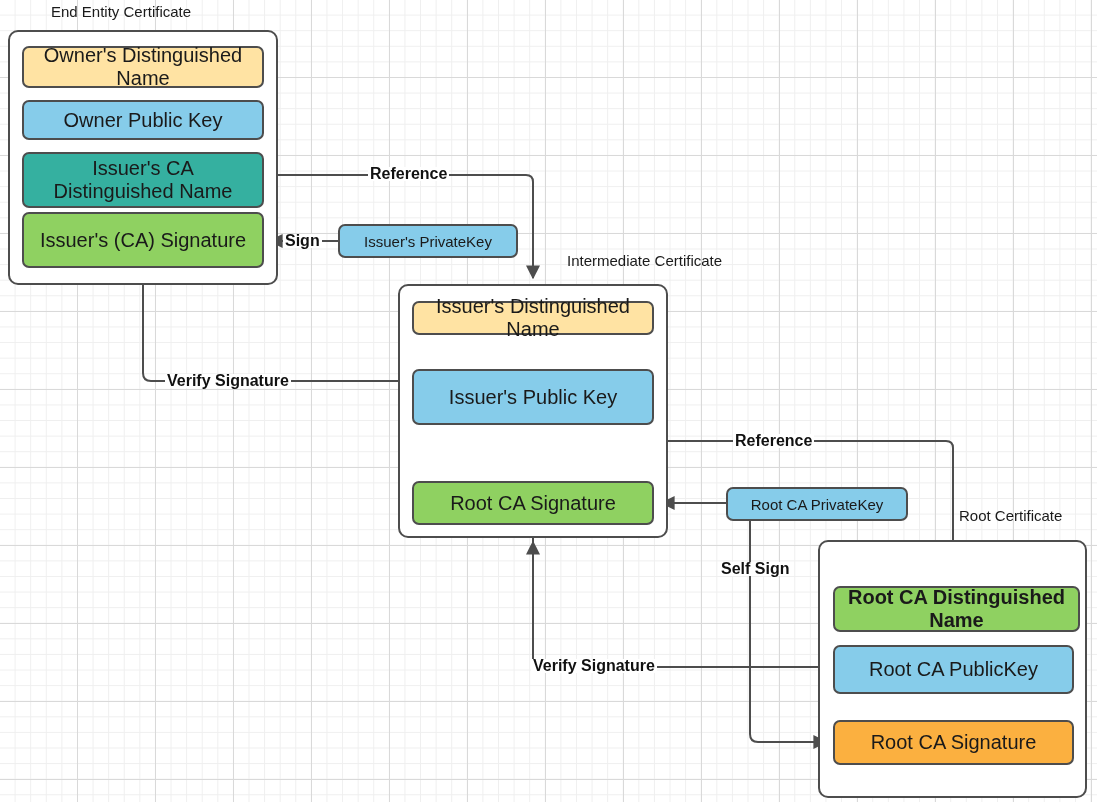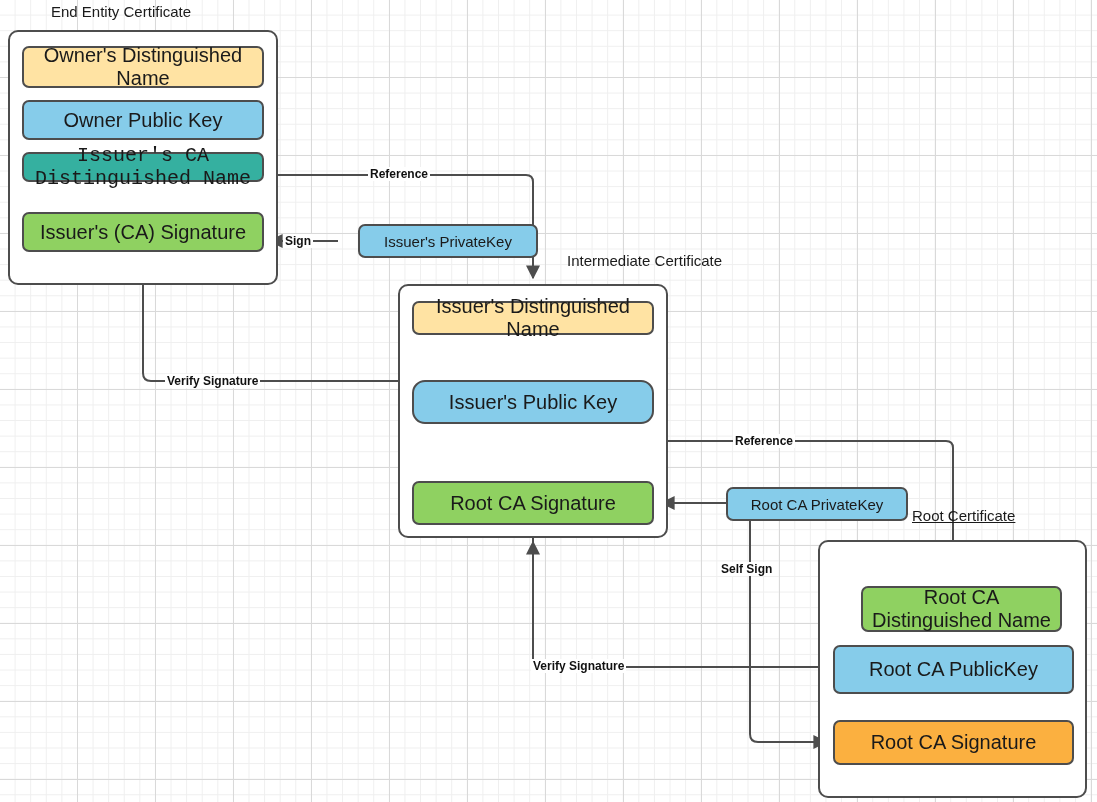--- a/index.html
+++ b/index.html
@@ -52,21 +52,21 @@
     background:#86ccea;
   }
   .cert-title{
     position:absolute;
     font-size:15px;
     color:#1a1a1a;
     white-space:nowrap;
   }
   .edge-label{
     position:absolute;
-    font-size:12px;
+    font-size:16px;
     font-weight:bold;
     color:#111111;
     background:#ffffff;
     white-space:nowrap;
     padding:0 2px;
     line-height:14px;
   }
   svg.wires{position:absolute;left:0;top:0;width:1097px;height:802px;overflow:visible;}
 </style>
 </head>
@@ -98,44 +98,44 @@
   </svg>
 
   <div class="cert-title" style="left:51px; top:3px;">End Entity Certificate</div>
 
   <div class="container-box" style="left:8px; top:30px; width:270px; height:255px;"></div>
 
   <div class="field" style="left:22px; top:46px; width:242px; height:42px; background:#ffe3a3;">Owner's Distinguished Name</div>
 
   <div class="field" style="left:22px; top:100px; width:242px; height:40px; background:#86ccea;">Owner Public  Key</div>
 
-  <div class="field" style="left:22px; top:152px; width:242px; height:30px; background:#35b0a0;font-family:Liberation Mono, monospace;">Issuer's CA Distinguished Name</div>
+  <div class="field" style="left:22px; top:152px; width:242px; height:56px; background:#35b0a0;">Issuer's CA Distinguished Name</div>
 
-  <div class="field" style="left:22px; top:212px; width:242px; height:40px; background:#8fd161;">Issuer's (CA) Signature</div>
+  <div class="field" style="left:22px; top:212px; width:242px; height:56px; background:#8fd161;">Issuer's (CA) Signature</div>
 
-  <div class="keybox" style="left:358px; top:224px; width:180px; height:34px;">Issuer's PrivateKey</div>
+  <div class="keybox" style="left:338px; top:224px; width:180px; height:34px;">Issuer's PrivateKey</div>
 
   <div class="cert-title" style="left:567px; top:252px;">Intermediate Certificate</div>
 
   <div class="container-box" style="left:398px; top:284px; width:270px; height:254px;"></div>
 
   <div class="field" style="left:412px; top:301px; width:242px; height:34px; background:#ffe3a3;">Issuer's Distinguished Name</div>
 
-  <div class="field" style="left:412px; top:380px; width:242px; height:44px; background:#86ccea;border-radius:13px;">Issuer's Public  Key</div>
+  <div class="field" style="left:412px; top:369px; width:242px; height:56px; background:#86ccea;">Issuer's Public  Key</div>
 
 
   <div class="field" style="left:412px; top:481px; width:242px; height:44px; background:#8fd161;">Root CA Signature</div>
 
   <div class="keybox" style="left:726px; top:487px; width:182px; height:34px;">Root CA PrivateKey</div>
 
-  <div class="cert-title" style="left:912px; top:507px;text-decoration:underline;">Root Certificate</div>
+  <div class="cert-title" style="left:959px; top:507px;">Root Certificate</div>
 
   <div class="container-box" style="left:818px; top:540px; width:269px; height:258px;"></div>
 
-  <div class="field" style="left:861px; top:586px; width:201px; height:46px; background:#8fd161;">Root CA Distinguished Name</div>
+  <div class="field" style="left:833px; top:586px; width:247px; height:46px; background:#8fd161;font-weight:bold;">Root CA Distinguished Name</div>
 
   <div class="field" style="left:833px; top:645px; width:241px; height:49px; background:#86ccea;">Root CA PublicKey</div>
 
   <div class="field" style="left:833px; top:720px; width:241px; height:45px; background:#fbb040;">Root CA Signature</div>
 
   <div class="edge-label" style="left:368px; top:167px;">Reference</div>
 
   <div class="edge-label" style="left:283px; top:234px;">Sign</div>
 
   <div class="edge-label" style="left:165px; top:374px;">Verify Signature</div>

